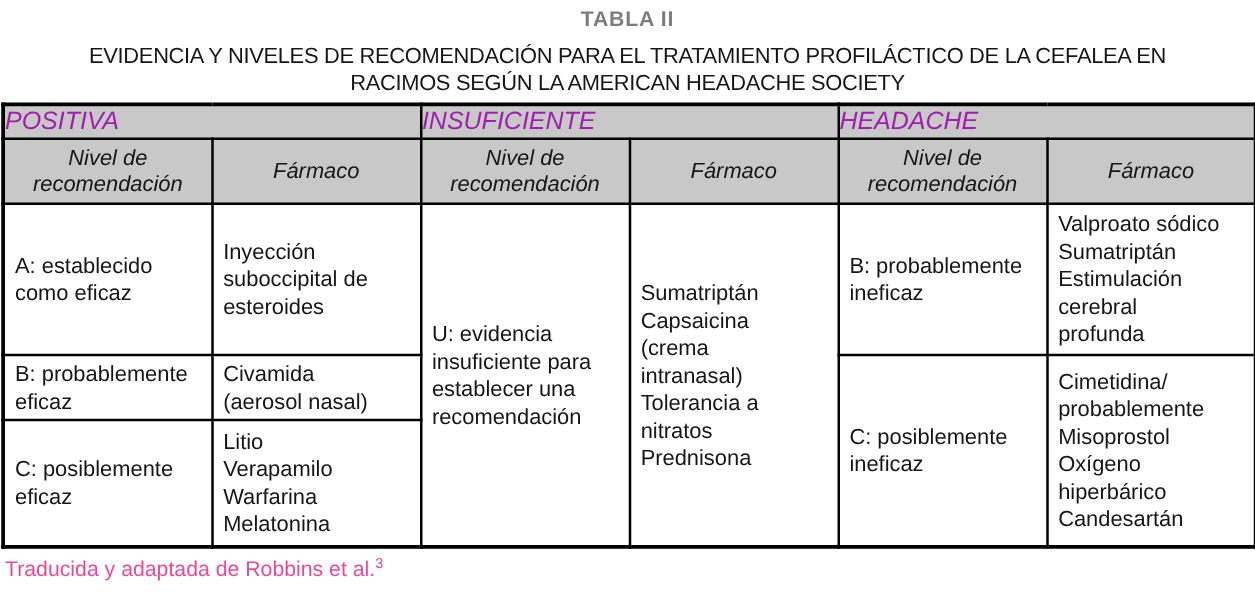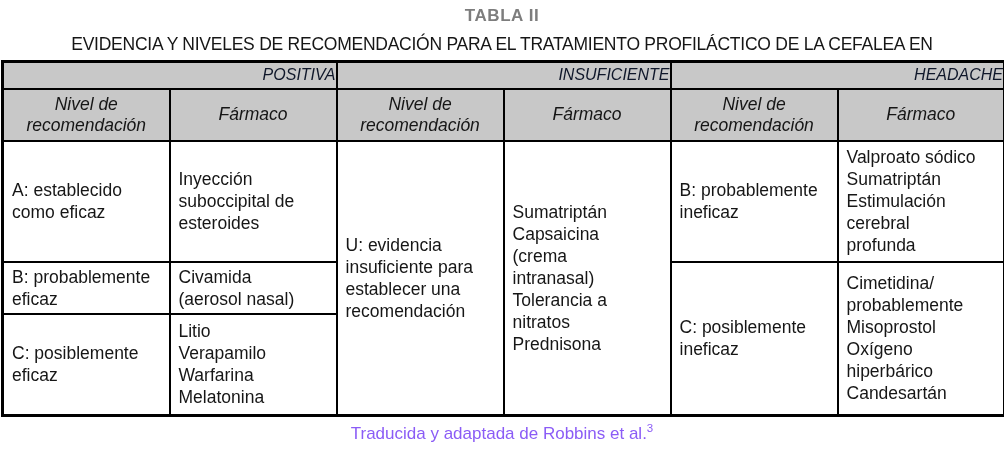--- a/index.html
+++ b/index.html
@@ -40,24 +40,24 @@
   .rec-table th, .rec-table td {
     border: 2px solid var(--border, #000);
   }
   .rec-table col { width: 167px; }
 
   tr.group-row { height: 27px; }
   th.group-header {
     background: var(--header-bg, #c8c8c8);
     font-style: italic;
     font-weight: 400;
-    font-size: 16px;
-    text-align: right;
+    font-size: 20px;
+    text-align: left;
     vertical-align: middle;
-    color: #0f172a;
+    color: #a21caf;
   }
   tr.sub-row { height: 52px; }
   th.sub-header {
     background: var(--header-bg, #c8c8c8);
     font-style: italic;
     font-weight: 400;
     font-size: 17.5px;
     line-height: 21px;
     text-align: center;
     vertical-align: middle;
@@ -78,33 +78,33 @@
     background: #ffffff;
     color: #161616;
     border-radius: 24px;
   }
   .farmaco .line { white-space: nowrap; }
 
   
   .footnote {
     font-size: 17px;
     padding: 7px 4px 0 4px;
-    color: #8b5cf6;
-    text-align: center;
+    color: #ec4899;
   }
   .footnote sup { font-size: 11.5px; vertical-align: super; line-height: 0; }
 </style>
 </head>
 <body>
 
 <div class="page">
 
   <div class="title-block">
     <div class="table-title">TABLA II</div>
     <div class="subtitle-line">EVIDENCIA Y NIVELES DE RECOMENDACIÓN PARA EL TRATAMIENTO PROFILÁCTICO DE LA CEFALEA EN</div>
+    <div class="subtitle-line">RACIMOS SEGÚN LA AMERICAN HEADACHE SOCIETY</div>
   </div>
 
   <table class="rec-table">
     <colgroup>
       <col>
         <col>
         <col>
         <col>
         <col>
         <col>

